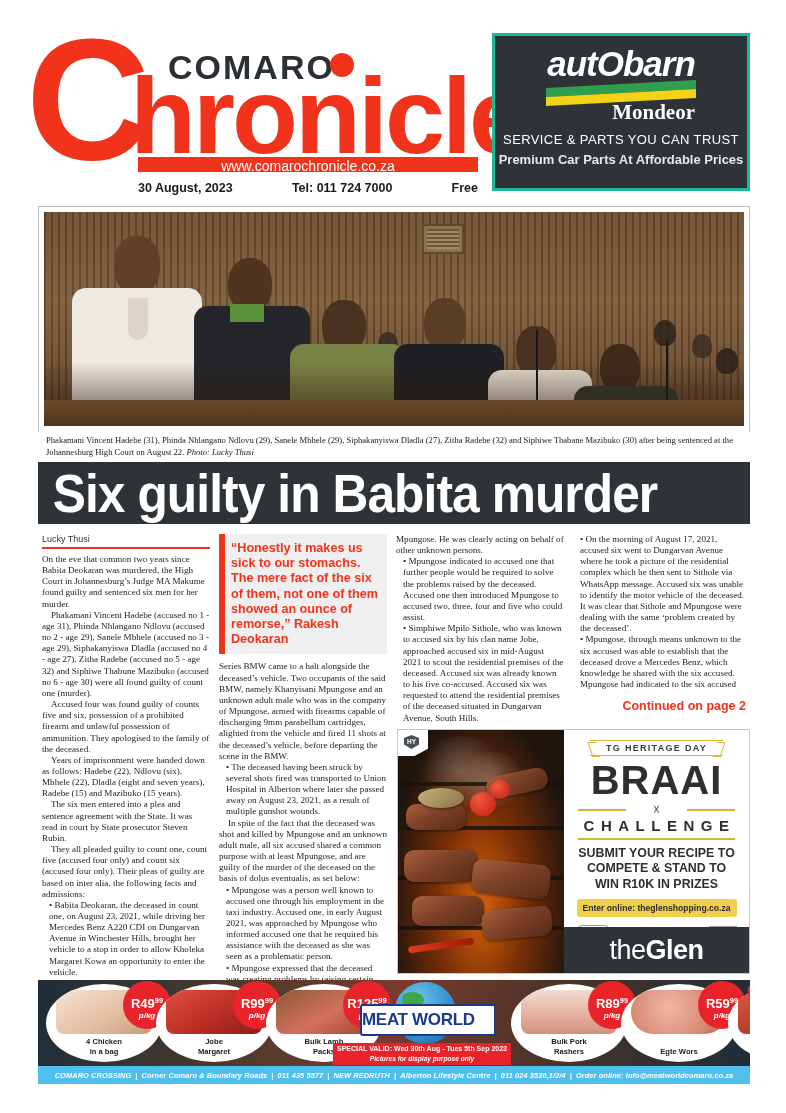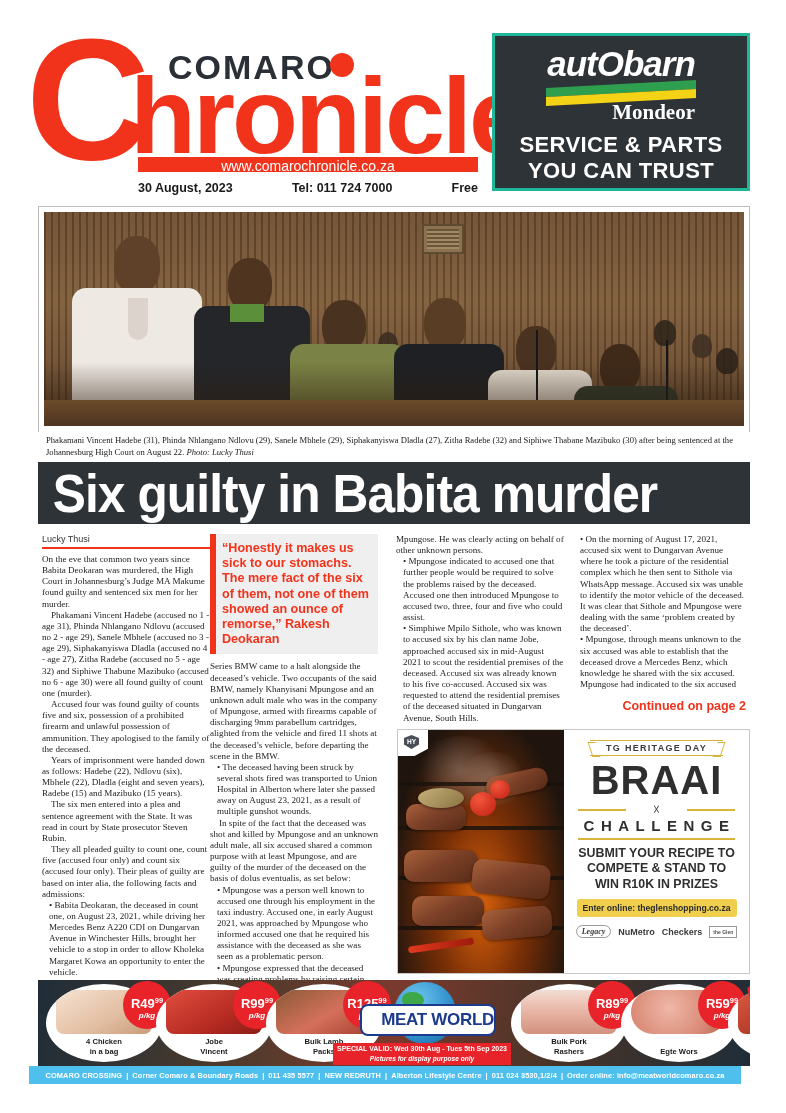--- a/index.html
+++ b/index.html
@@ -68,21 +68,21 @@
   .ab-stripe-yellow {
     position: absolute; left: 0; top: 9px; width: 150px; height: 9px;
     background: #f4d316; transform: skewY(-3deg);
   }
   .ab-mondeor {
     position: relative; margin-top: -3px;
     font-family: "Liberation Serif", serif;
     font-weight: bold; font-size: 21px; color: #fff;
     text-align: right; padding-right: 52px;
   }
-  .ab-h1 { margin-top: 7px; font-weight: bold; font-size: 22px; letter-spacing: 0.4px; }
+  .ab-h1 { margin-top: 7px; font-weight: normal; font-size: 13px; letter-spacing: 0.4px; }
   .ab-h2 { margin-top: 5px; font-weight: bold; font-size: 13px; color: #e8e8e8; }
 
   
   .photo-frame {
     position: absolute; left: 38px; top: 206px; width: 712px; height: 252px;
     border: 1px solid #bdbdbd; background: #fff; padding: 5px;
   }
   .photo {
     position: relative; width: 700px; height: 214px; overflow: hidden;
     background: linear-gradient(180deg, #6d4c2e 0%, #7d5a36 42%, #5c3f26 100%);
@@ -133,21 +133,21 @@
     color: #fff; font-weight: bold; font-size: 54px; line-height: 54px;
     letter-spacing: -1px; padding-left: 16px;
     font-family: "Liberation Sans", sans-serif;
     transform: scaleX(0.92); transform-origin: left center;
   }
 
   
   .article { position: absolute; left: 38px; top: 534px; width: 712px; height: 440px; }
   .col { position: absolute; top: 0; width: 168px; }
   .col1 { left: 4px; }
-  .col2 { left: 172px; }
+  .col2 { left: 181px; }
   .col3 { left: 358px; }
   .col4 { left: 535px; width: 173px; }
   .byline {
     font-family: "Liberation Sans", sans-serif;
     font-size: 9px; color: #333; margin-bottom: 3px;
   }
   .byline-rule { height: 2px; background: #F2331C; margin-bottom: 5px; }
   .body-text {
     font-family: "Liberation Serif", serif;
     font-size: 9.1px; line-height: 11.15px; color: #1d1d1d;
@@ -313,38 +313,38 @@
     position: absolute; left: 34px; top: 2px; width: 62px; height: 62px; border-radius: 50%;
     background: radial-gradient(circle at 36% 30%, #6fc7ef, #2f8fcb 60%, #1c5f93 100%);
     overflow: hidden;
   }
   .mw-land {
     position: absolute; border-radius: 46% 54% 50% 50%;
     background: #3da74a;
   }
   .mw-logo-plate {
     position: absolute; left: 0; top: 24px; width: 136px; height: 32px;
-    background: #fff; border: 2px solid #1b3a8c; border-radius: 8px;
-    display: flex; align-items: center; justify-content: flex-end;
+    background: #fff; border: 2px solid #1b3a8c; border-radius: 3px;
+    display: flex; align-items: center; justify-content: flex-start;
   }
   .mw-logo-text {
     font-weight: bold; font-size: 17px; color: #1b3a8c; letter-spacing: -0.3px;
   }
   .mw-special {
     position: absolute; left: 295px; top: 63px; width: 178px; height: 22px;
     background: #E8242A; color: #fff; text-align: center;
     font-size: 7px; font-weight: bold; line-height: 10px; padding-top: 1px;
   }
   .mw-special i { font-style: italic; font-size: 6.6px; }
 
   .blue-bar {
-    position: absolute; left: 29px; top: 1066px; width: 712px; height: 18px;
+    position: absolute; left: 38px; top: 1066px; width: 712px; height: 18px;
     background: #4FC0EE; color: #fff;
     display: flex; align-items: center; justify-content: center;
-    font-weight: bold; font-size: 7.4px; letter-spacing: 0.1px;
+    font-weight: bold; font-size: 7.4px; letter-spacing: 0.1px; font-style: italic;
   }
   .blue-bar .sep { padding: 0 4px; color: #fff; }
 </style>
 </head>
 <body>
 
 <div class="page">
 
   <div class="masthead">
     <div class="logo-block">
@@ -519,20 +519,24 @@
           <div>WIN R10K IN PRIZES</div>
         </div>
         <div class="braai-enter">Enter online: theglenshopping.co.za</div>
         <div class="sponsors">
           <span class="sp sp-legacy">Legacy</span>
           <span class="sp sp-numetro">NuMetro</span>
           <span class="sp sp-checkers">Checkers</span>
           <span class="sp sp-box">the Glen</span>
         </div>
       </div>
+      <div class="the-glen">
+        <span>the </span>
+          <b>Glen</b>
+      </div>
     </div>
   </div>
 
   <div class="meat-strip">
     <div class="mw-bg"></div>
 
     <div class="mw-item" style="left:8px;">
       <div class="mw-circle">
         <div class="mw-prod" style="background:linear-gradient(150deg,#f6e3d2,#e2bda1 60%,#c89a7a);"></div>
         <div class="mw-label">
@@ -544,21 +548,21 @@
         <div class="mw-price"><span>R49</span><sup>99</sup></div>
         <div class="mw-perkg">p/kg</div>
       </div>
     </div>
 
     <div class="mw-item" style="left:118px;">
       <div class="mw-circle">
         <div class="mw-prod" style="background:linear-gradient(150deg,#e04d3e,#b62b22 60%,#8c1d17);"></div>
         <div class="mw-label">
           <span>Jobe</span><br>
-          <span>Vincent</span>
+          <span>Margaret</span>
         </div>
       </div>
       <div class="mw-badge">
         <div class="mw-price"><span>R99</span><sup>99</sup></div>
         <div class="mw-perkg">p/kg</div>
       </div>
     </div>
 
     <div class="mw-item" style="left:228px;">
       <div class="mw-circle">

